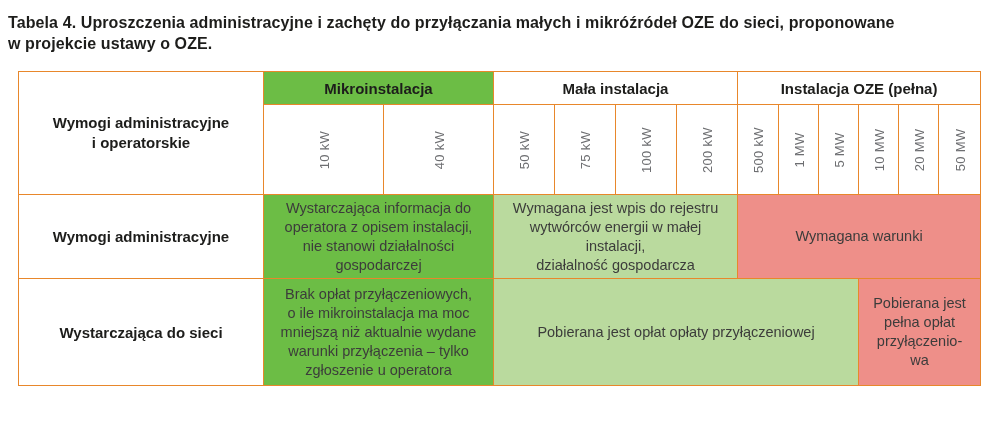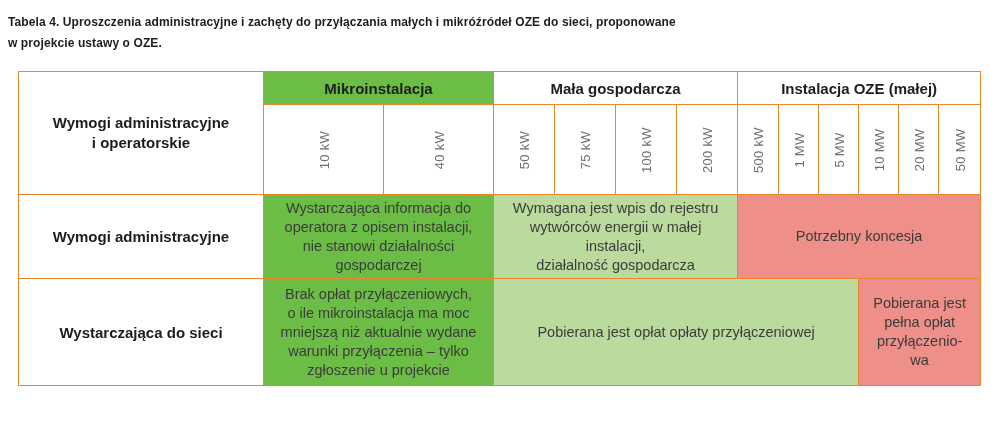--- a/index.html
+++ b/index.html
@@ -8,21 +8,21 @@
     background: #ffffff;
     width: 997px;
     height: 430px;
     font-family: "Liberation Sans", "DejaVu Sans", sans-serif;
     overflow: hidden;
   }
   .page { position: relative; width: 997px; height: 430px; }
 
   .doc-title {
     margin: 12px 12px 0 8px;
-    font-size: 12px;
+    font-size: 16px;
     font-weight: bold;
     line-height: 21px;
     color: var(--heading-text);
     white-space: pre-line;
     letter-spacing: 0.1px;
   }
 
   table.oze {
     border-collapse: collapse;
     table-layout: fixed;
@@ -114,22 +114,22 @@
         <col style="width:40px">
         <col style="width:40px">
         <col style="width:40px">
         <col style="width:42px">
     </colgroup>
     <tbody>
       <tr class="group-row">
         <td class="corner" rowspan="2">Wymogi administracyjne
 i operatorskie</td>
         <td class="group dark" colspan="2">Mikroinstalacja</td>
-        <td class="group" colspan="4">Mała gospodarcza</td>
-        <td class="group" colspan="6">Instalacja OZE (małej)</td>
+        <td class="group" colspan="4">Mała instalacja</td>
+        <td class="group" colspan="6">Instalacja OZE (pełna)</td>
       </tr>
 
       <tr class="power-row">
         <td class="power">
           <span class="vlabel">10 kW</span>
           </td>
         <td class="power">
           <span class="vlabel">40 kW</span>
           </td>
         <td class="power">
@@ -167,30 +167,30 @@
       <tr class="row-admin">
         <td class="rowlabel">Wymogi administracyjne</td>
         <td class="cell dark" colspan="2">Wystarczająca informacja do
 operatora z opisem instalacji,
 nie stanowi działalności
 gospodarczej</td>
         <td class="cell light" colspan="4">Wymagana jest wpis do rejestru
 wytwórców energii w małej
 instalacji,
 działalność gospodarcza</td>
-        <td class="cell pink" colspan="6">Potrzebny koncesja</td>
+        <td class="cell pink" colspan="6">Wymagana warunki</td>
       </tr>
 
       <tr class="row-connect">
         <td class="rowlabel">Wystarczająca do sieci</td>
         <td class="cell dark" colspan="2">Brak opłat przyłączeniowych,
 o ile mikroinstalacja ma moc
 mniejszą niż aktualnie wydane
 warunki przyłączenia – tylko
-zgłoszenie u projekcie</td>
+zgłoszenie u operatora</td>
         <td class="cell light" colspan="7">Pobierana jest opłat opłaty przyłączeniowej</td>
         <td class="cell pink" colspan="3">Pobierana jest
 pełna opłat
 przyłączenio-
 wa</td>
       </tr>
     </tbody>
   </table>
 </div>
 

